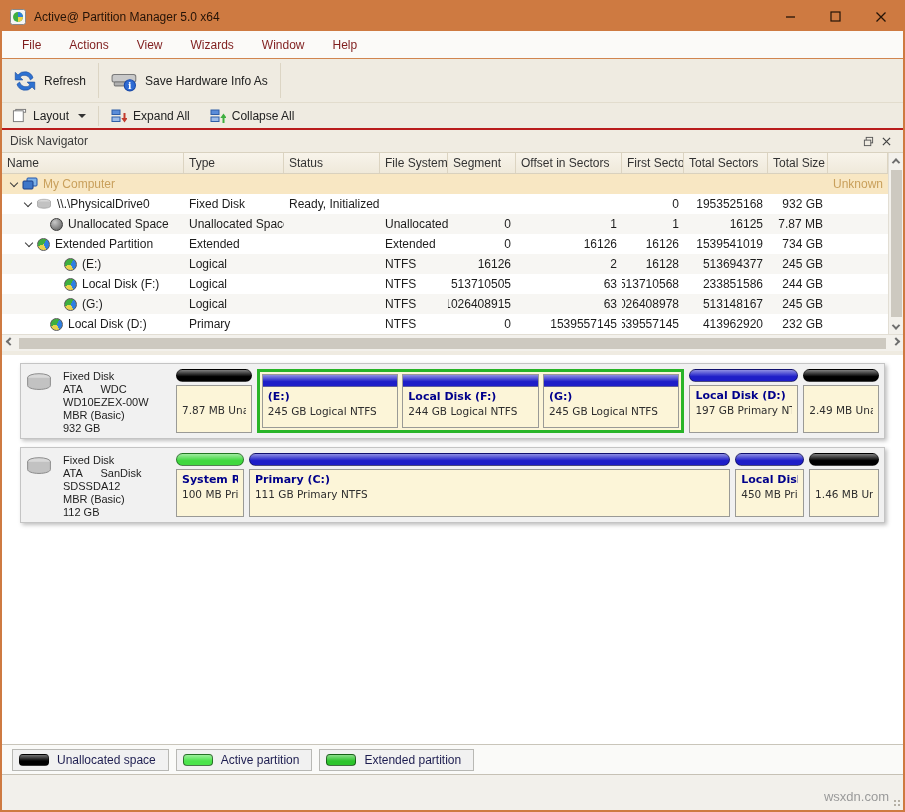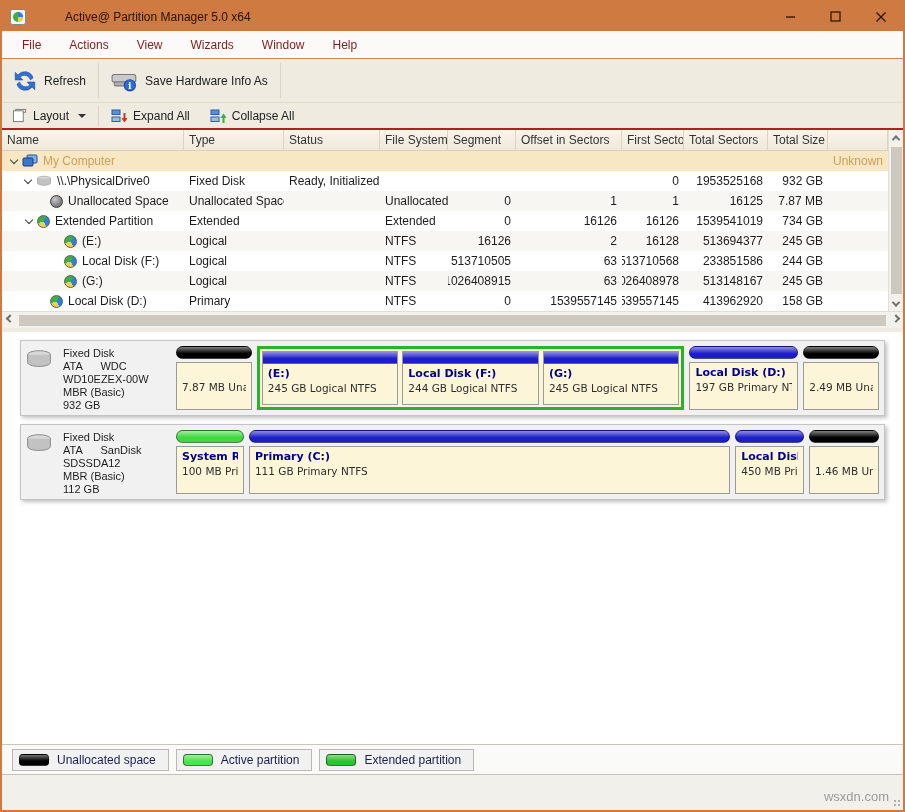--- a/index.html
+++ b/index.html
@@ -3,21 +3,21 @@
 <meta charset="utf-8">
 <style>
   * { margin:0; padding:0; box-sizing:border-box; }
   html,body { width:905px; height:812px; overflow:hidden; background:#fff;
               font-family:"Liberation Sans", sans-serif; }
   .window { width:905px; height:812px; border:2px solid #CE7A41; display:flex; flex-direction:column; background:#F4F2ED; }
 
   
   .titlebar { height:29px; background:#CE7A41; display:flex; align-items:center; flex:0 0 auto; }
   .app-icon { width:16px; height:16px; margin:0 8px 0 8px; }
-  .title-text { font-size:12px; color:#241307; flex:1;margin-left:31px; }
+  .title-text { font-size:12px; color:#241307; flex:1; }
   .win-btn { width:45px; height:29px; display:flex; align-items:center; justify-content:center; cursor:default; }
 
   
   .menubar { height:28px; background:#FBFAF8; border-bottom:1px solid #D1854F; display:flex; align-items:center; padding-left:6px; flex:0 0 auto; }
   .menu-item { font-size:12px; color:#7f1d1d; padding:5px 14px; }
 
   
   .toolbar1 { height:44px; background:#EFEBE1; display:flex; align-items:center; border-bottom:1px solid #E2DCCD; flex:0 0 auto; }
   .toolbar2 { height:27px; background:#EFEBE1; display:flex; align-items:center; border-bottom:2px solid #b91c1c; flex:0 0 auto; }
   .tbtn { display:flex; align-items:center; gap:6px; padding:4px 10px; font-size:12px; color:#222; height:100%; }
@@ -173,20 +173,34 @@
     <div class="tbtn">
       <svg width="16" height="16" viewBox="0 0 16 16">
           <rect x="1" y="2" width="8" height="4.5" fill="#5B8DD9" stroke="#2F5FA8"></rect>
           <rect x="1" y="9" width="8" height="4.5" fill="#9DBCE8" stroke="#2F5FA8"></rect>
           <path d="M12.5 15v-5h-2.2l3.2-4.5 3.2 4.5h-2.2v5z" fill="#3FAF3F"></path>
         </svg>
       <span>Collapse All</span>
     </div>
   </div>
 
+  <div class="caption">
+    <span class="caption-title">Disk Navigator</span>
+    <div class="cap-btn">
+        <svg width="11" height="11" viewBox="0 0 12 12">
+          <rect x="3.5" y="1.5" width="7" height="6" fill="none" stroke="#555"></rect>
+          <rect x="1.5" y="4.5" width="7" height="6" fill="#EFEBE1" stroke="#555"></rect>
+        </svg>
+      </div>
+    <div class="cap-btn">
+        <svg width="9" height="9" viewBox="0 0 10 10">
+          <path d="M1 1l8 8M9 1l-8 8" stroke="#444" stroke-width="1.4"></path>
+        </svg>
+      </div>
+  </div>
 
   <div class="table-zone">
     <div class="grid">
       <div class="thead">
         <div class="th c-name">Name</div>
         <div class="th c-type">Type</div>
         <div class="th c-status">Status</div>
         <div class="th c-fs">File System</div>
         <div class="th c-seg">Segment</div>
         <div class="th c-off">Offset in Sectors</div>
@@ -335,21 +349,21 @@
             <span class="ticon pie"></span>
             <span>Local Disk (D:)</span>
           </div>
         <div class="td c-type">Primary</div>
         <div class="td c-status"></div>
         <div class="td c-fs">NTFS</div>
         <div class="td c-seg num">0</div>
         <div class="td c-off num">1539557145</div>
         <div class="td c-first num">1539557145</div>
         <div class="td c-sect num">413962920</div>
-        <div class="td c-size num">158 GB</div>
+        <div class="td c-size num">232 GB</div>
         <div class="td c-fill"></div>
       </div>
     </div>
 
     <div class="vscroll">
       <div class="sb-btn">
           <span class="ar ar-up"></span>
         </div>
       <div class="sb-thumb-v"></div>
       <div class="sb-btn">

